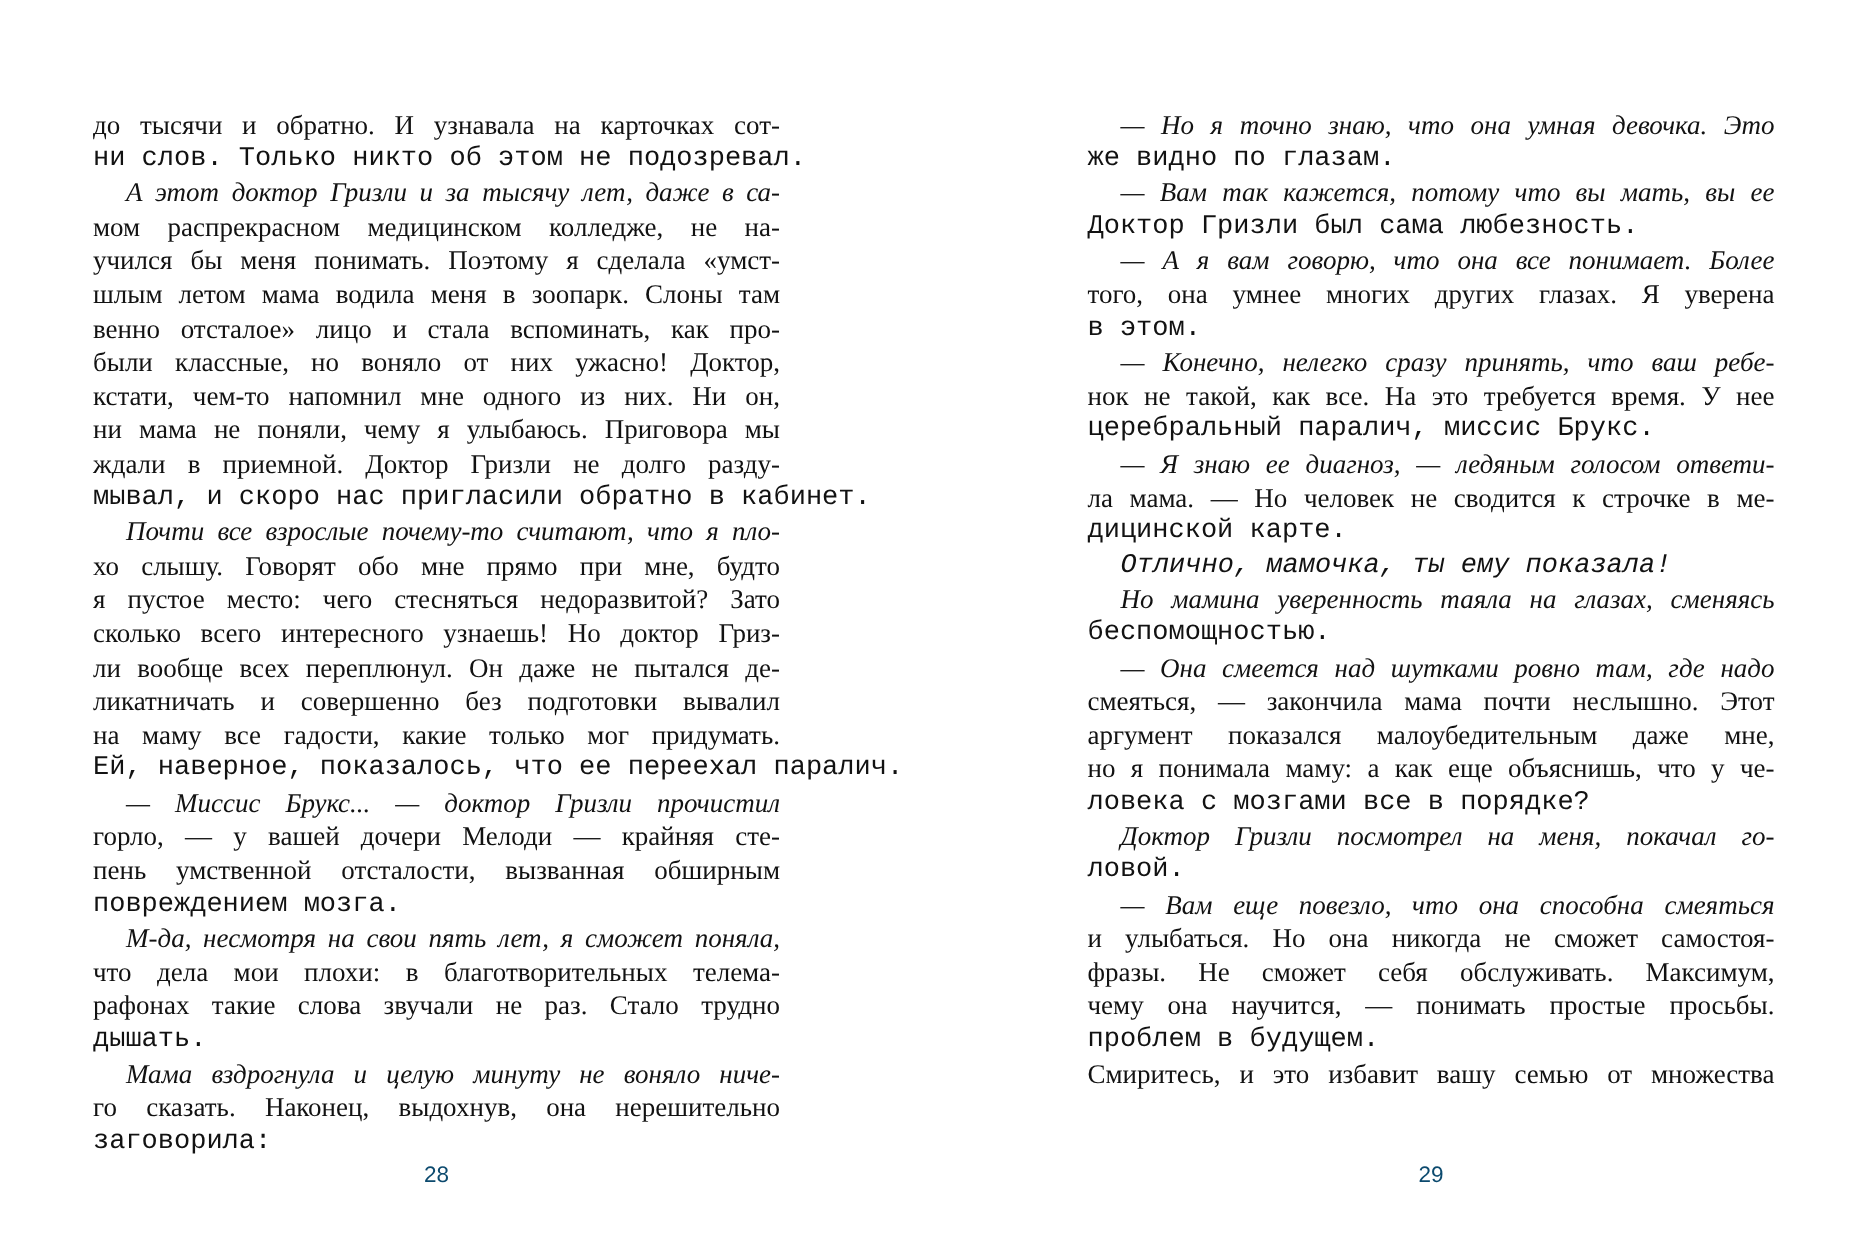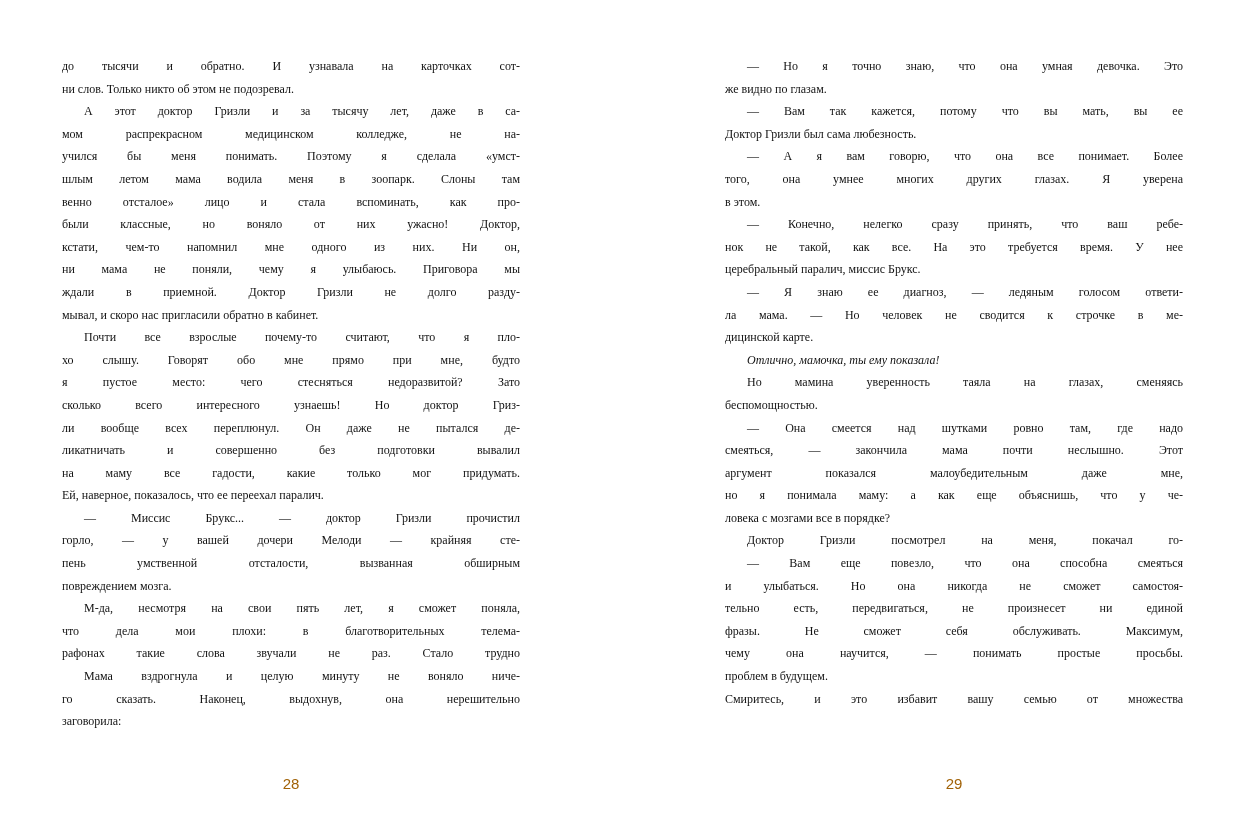--- a/index.html
+++ b/index.html
@@ -22,49 +22,50 @@
   .page {
     position: absolute;
     top: 0;
     height: 829px;
     width: 458px;
   }
   .page.left  { left: 62px; }
   .page.right { left: 725px; }
   .text-column {
     position: absolute;
-    top: 55px;
+    top: 72px;
     left: 0;
     width: 458px;
-    font-size: 12px;
+    font-size: 18px;
     line-height: 22.6px;
   }
   .paragraph { margin: 0; padding: 0; }
   .paragraph.italic .text-line { font-style: italic; }
   .text-line {
     height: 22.6px;
     text-align: justify;
     text-align-last: justify;
     white-space: nowrap;
   }
   .text-line.last {
     text-align: left;
     text-align-last: left;
+    font-family: Liberation Mono, monospace;
   }
-  .text-line.indent { text-indent: 22px; }
+  .text-line.indent { text-indent: 22px; font-style: italic; }
   .page-number {
     position: absolute;
     top: 776px;
     left: 0;
     width: 100%;
     text-align: center;
     font-family: "Liberation Sans", sans-serif;
     font-size: 15px;
     line-height: 16px;
-    color: #a16207;
+    color: #0c4a6e;
   }
 </style>
 </head>
 <body>
 
 <main class="book-spread">
 
   <section class="page left">
     <div class="text-column">
         <div class="paragraph">
@@ -96,20 +97,21 @@
         <div class="paragraph">
           <div class="text-line indent">— Миссис Брукс... — доктор Гризли прочистил</div>
           <div class="text-line">горло, — у вашей дочери Мелоди — крайняя сте-</div>
           <div class="text-line">пень умственной отсталости, вызванная обширным</div>
           <div class="text-line last">повреждением мозга.</div>
         </div>
         <div class="paragraph">
           <div class="text-line indent">М-да, несмотря на свои пять лет, я сможет поняла,</div>
           <div class="text-line">что дела мои плохи: в благотворительных телема-</div>
           <div class="text-line">рафонах такие слова звучали не раз. Стало трудно</div>
+          <div class="text-line last">дышать.</div>
         </div>
         <div class="paragraph">
           <div class="text-line indent">Мама вздрогнула и целую минуту не воняло ниче-</div>
           <div class="text-line">го сказать. Наконец, выдохнув, она нерешительно</div>
           <div class="text-line last">заговорила:</div>
         </div>
       </div>
     <div class="page-number">28</div>
   </section>
 
@@ -147,25 +149,25 @@
         </div>
         <div class="paragraph">
           <div class="text-line indent">— Она смеется над шутками ровно там, где надо</div>
           <div class="text-line">смеяться, — закончила мама почти неслышно. Этот</div>
           <div class="text-line">аргумент показался малоубедительным даже мне,</div>
           <div class="text-line">но я понимала маму: а как еще объяснишь, что у че-</div>
           <div class="text-line last">ловека с мозгами все в порядке?</div>
         </div>
         <div class="paragraph">
           <div class="text-line indent">Доктор Гризли посмотрел на меня, покачал го-</div>
+          <div class="text-line last">ловой.</div>
         </div>
         <div class="paragraph">
           <div class="text-line indent">— Вам еще повезло, что она способна смеяться</div>
           <div class="text-line">и улыбаться. Но она никогда не сможет самостоя-</div>
-          <div class="text-line">тельно есть, передвигаться, не произнесет ни единой</div>
           <div class="text-line">фразы. Не сможет себя обслуживать. Максимум,</div>
           <div class="text-line">чему она научится, — понимать простые просьбы.</div>
           <div class="text-line last">проблем в будущем.</div>
           <div class="text-line">Смиритесь, и это избавит вашу семью от множества</div>
         </div>
       </div>
     <div class="page-number">29</div>
   </section>
 
 </main>

